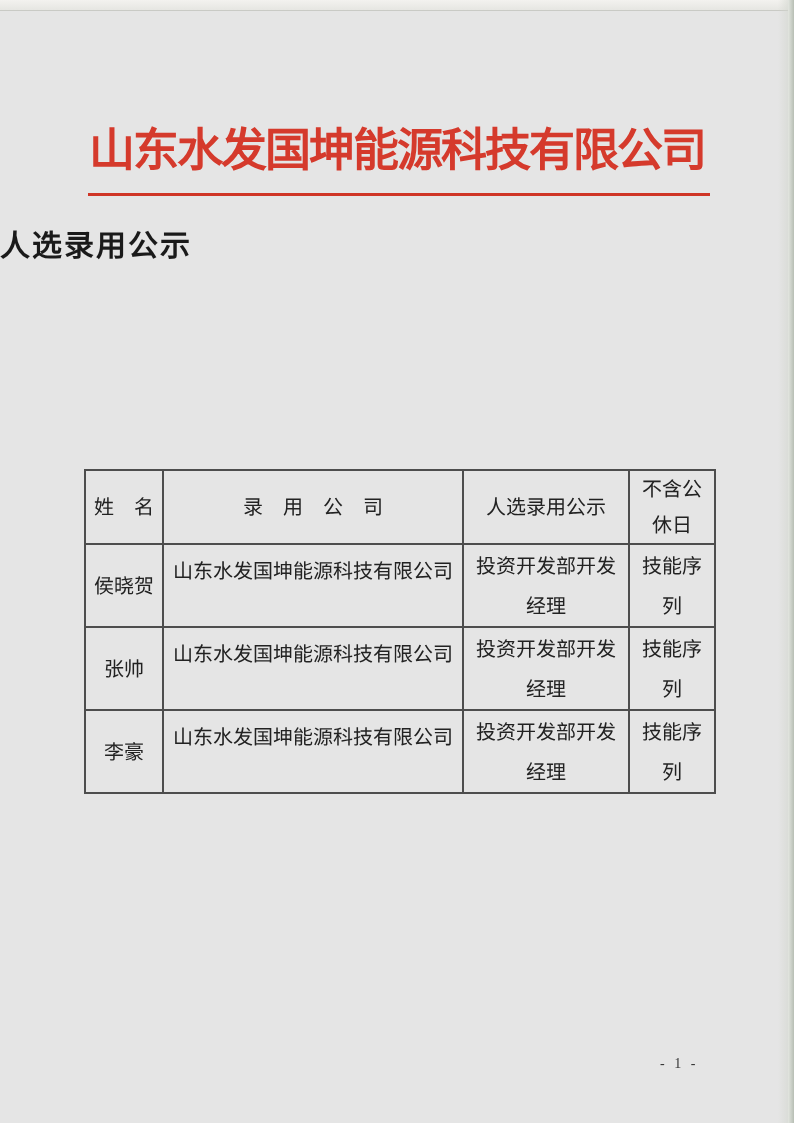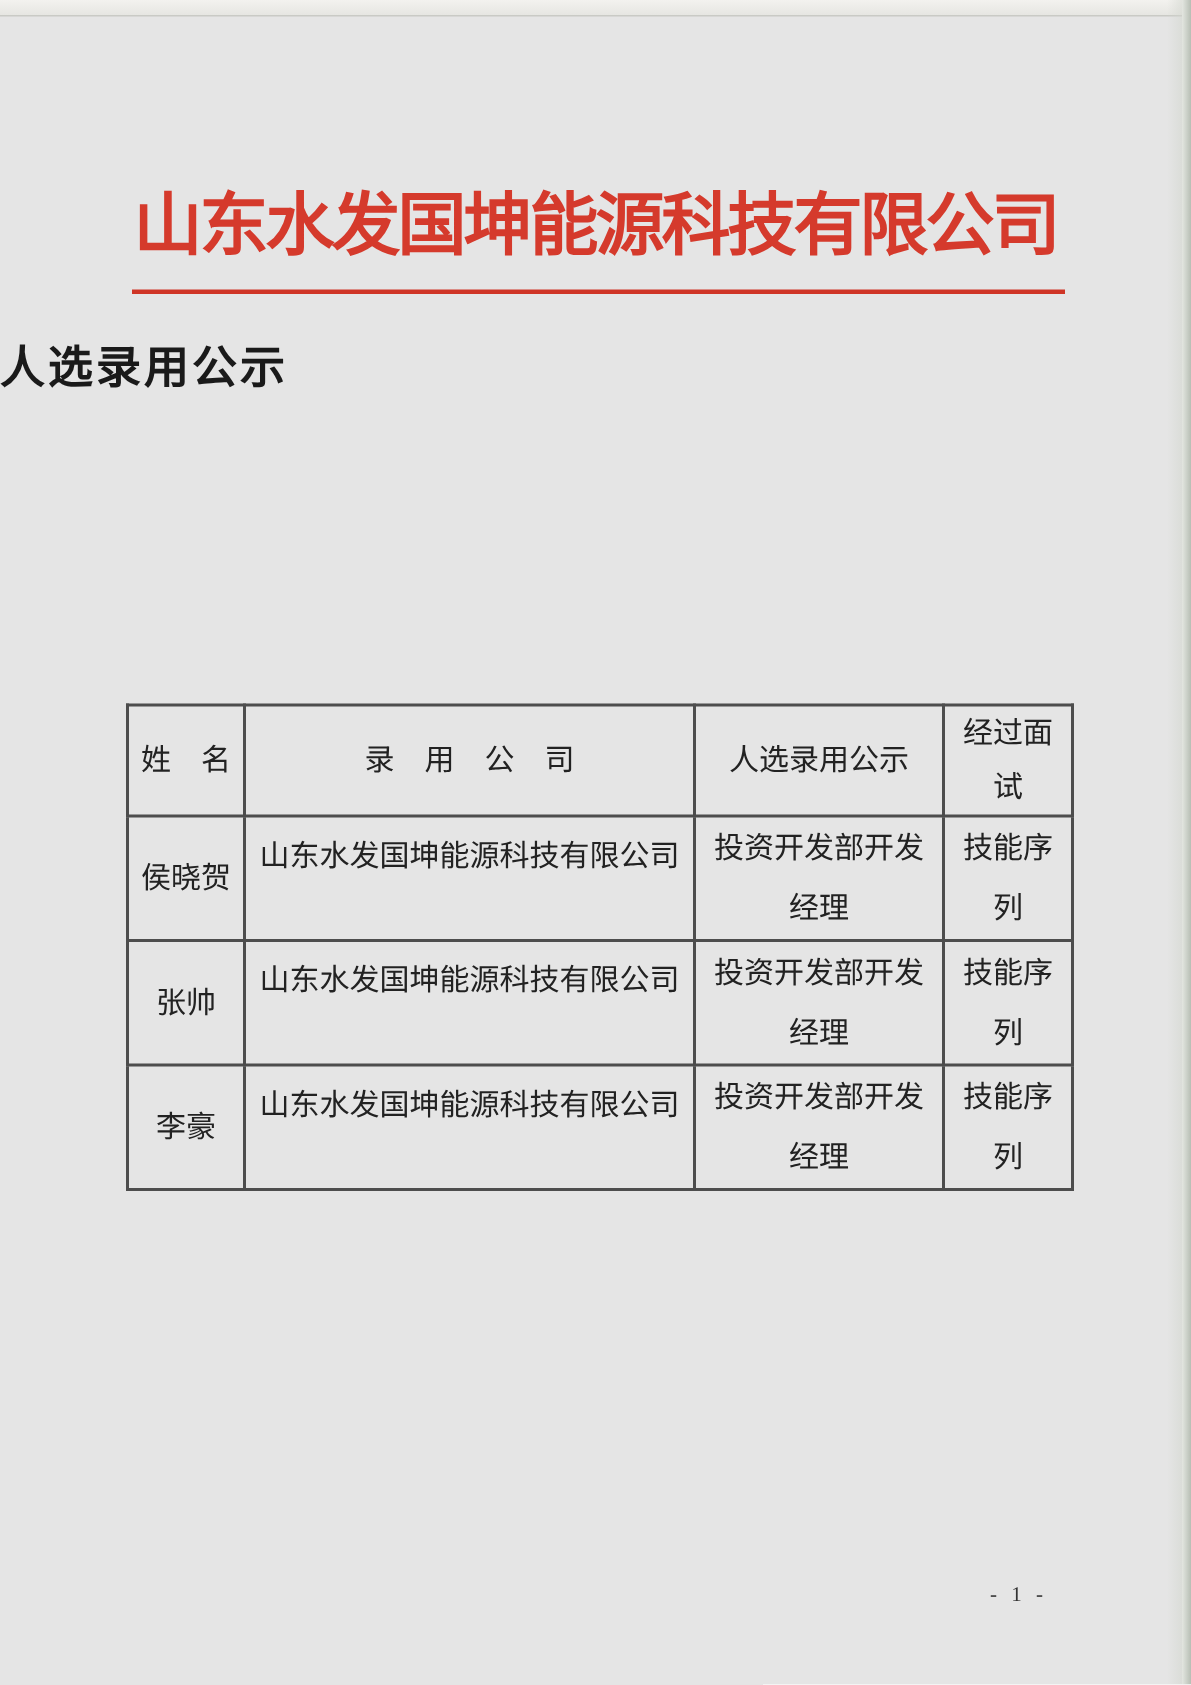--- a/index.html
+++ b/index.html
@@ -159,21 +159,21 @@
       <col class="col-name">
       <col class="col-company">
       <col class="col-position">
       <col class="col-seq">
     </colgroup>
     <thead>
       <tr>
         <th>姓　名</th>
         <th>录　用　公　司</th>
         <th>人选录用公示</th>
-        <th>经过面试</th>
+        <th>不含公休日</th>
       </tr>
     </thead>
     <tbody>
       <tr>
         <td>侯晓贺</td>
         <td class="cell-company">山东水发国坤能源科技有限公司</td>
         <td class="cell-position">投资开发部开发经理</td>
         <td>技能序列</td>
       </tr>
       <tr>

